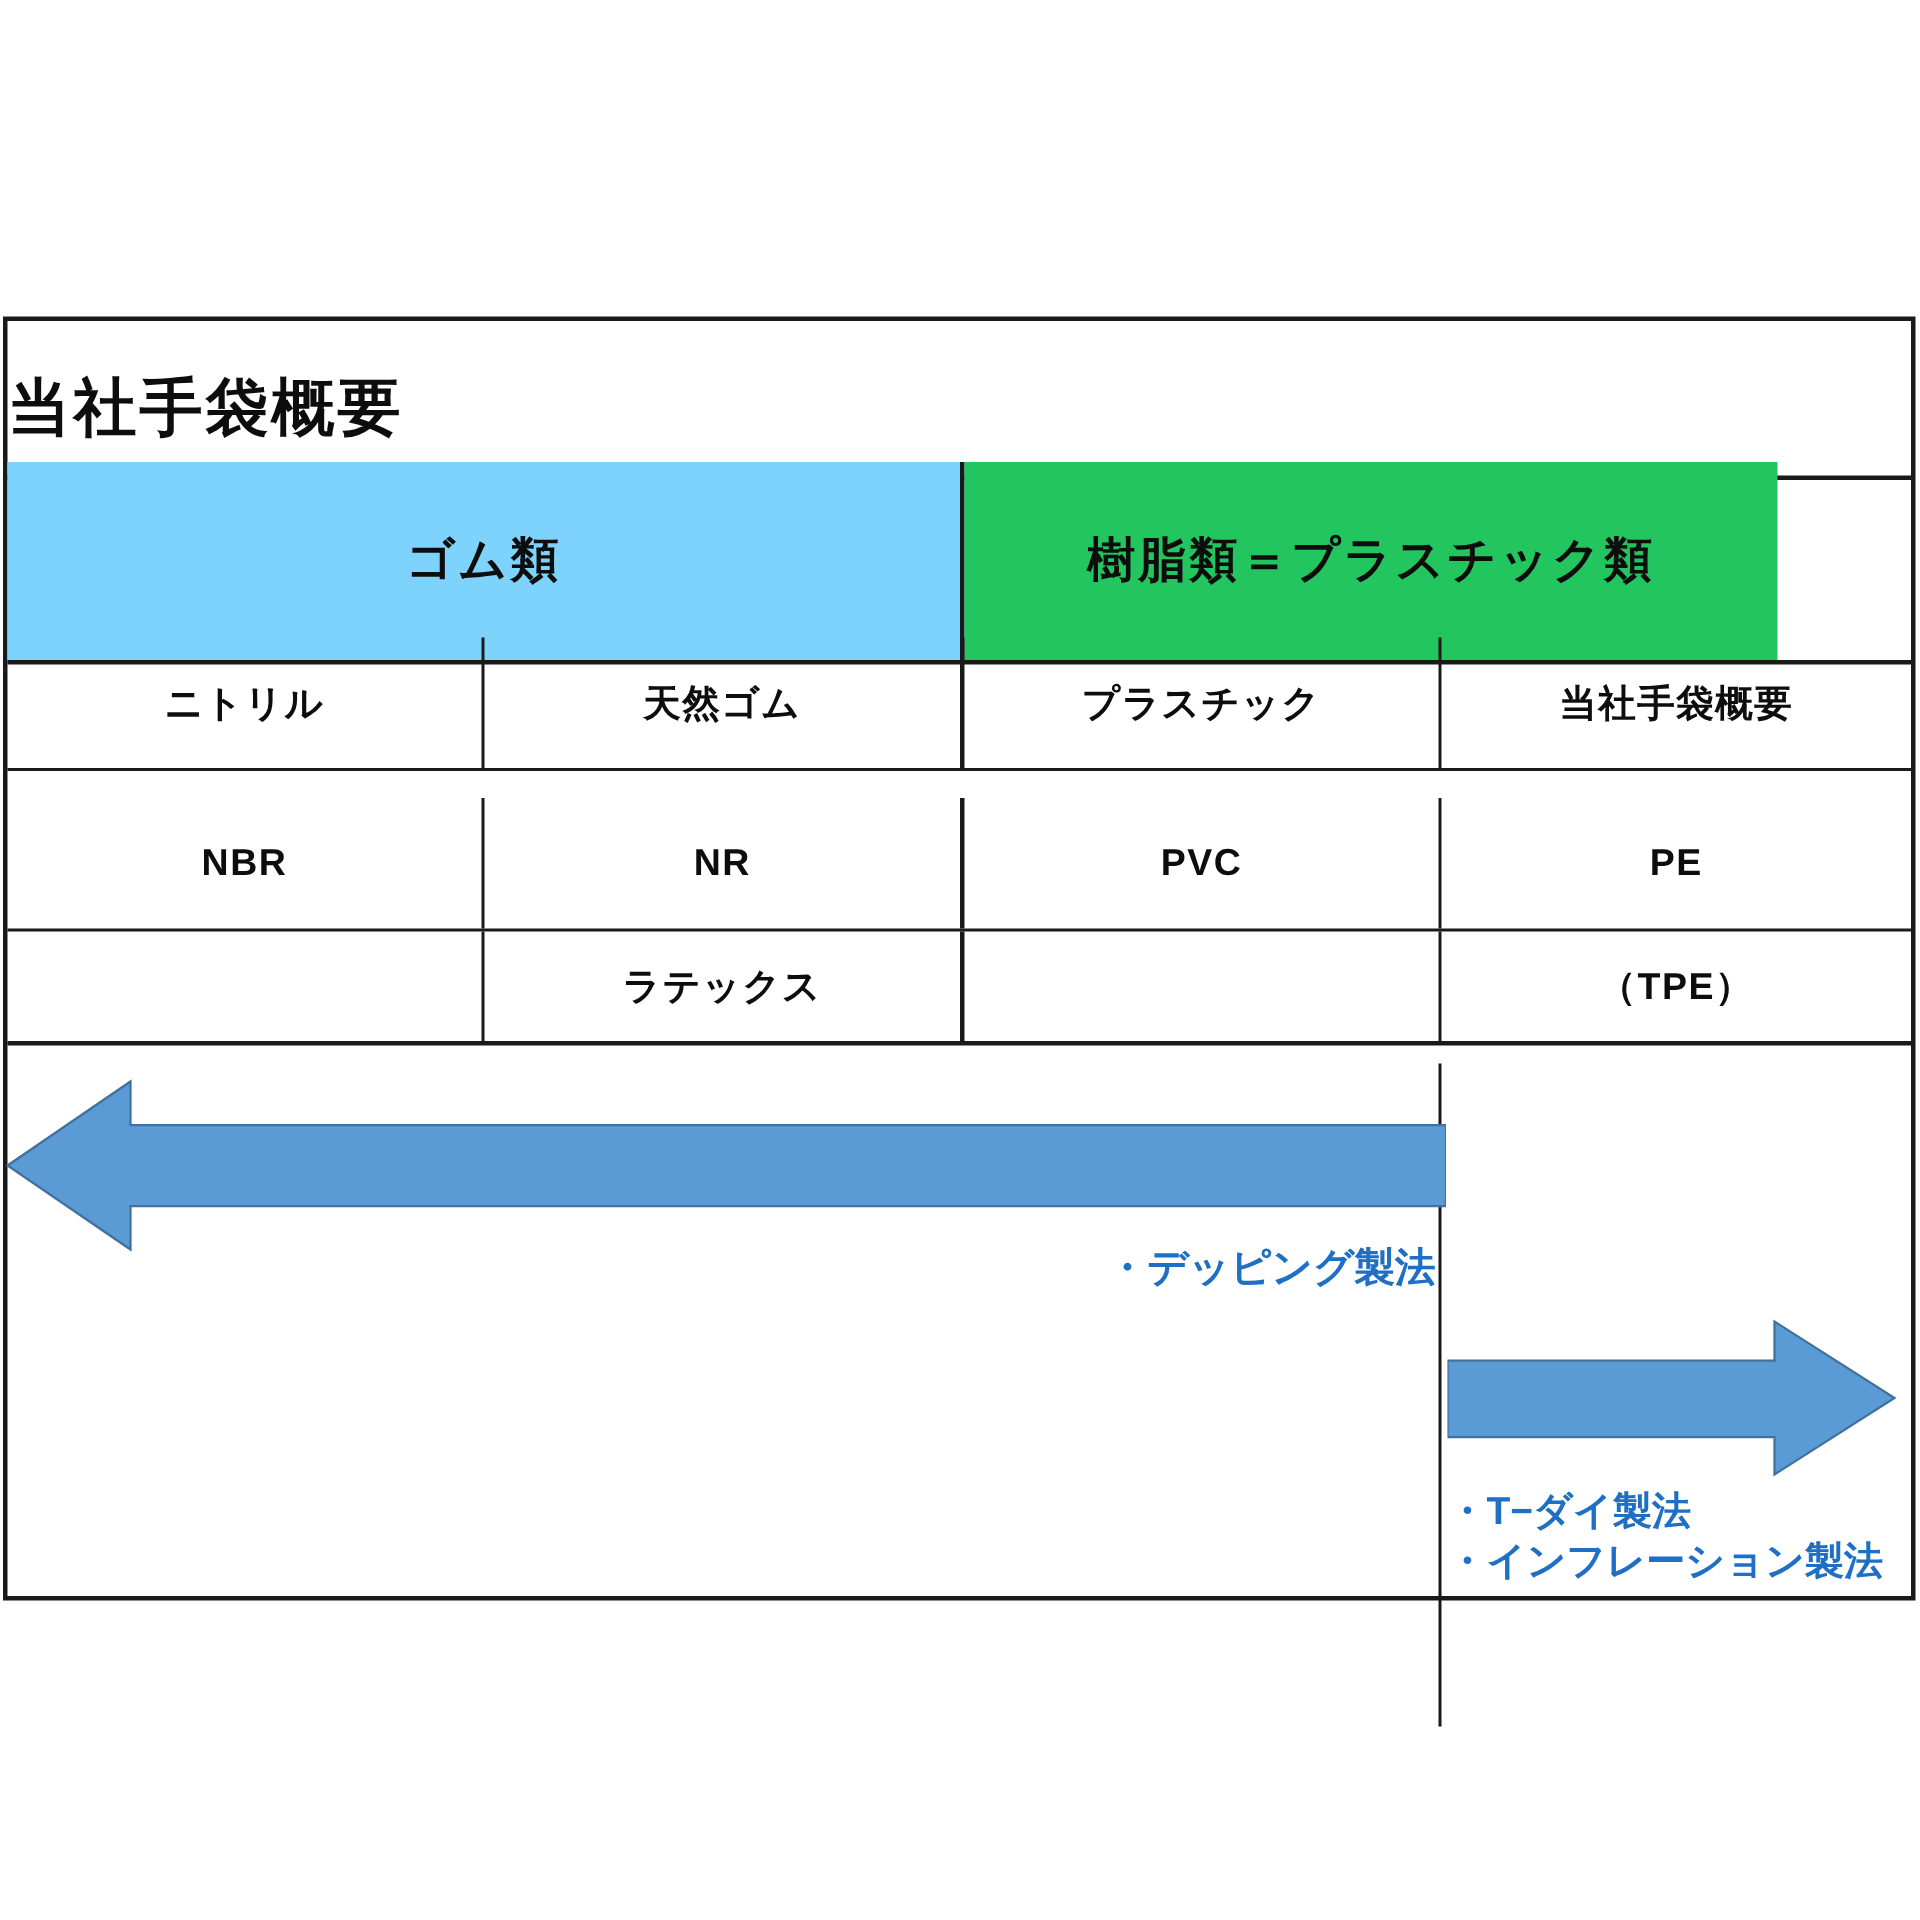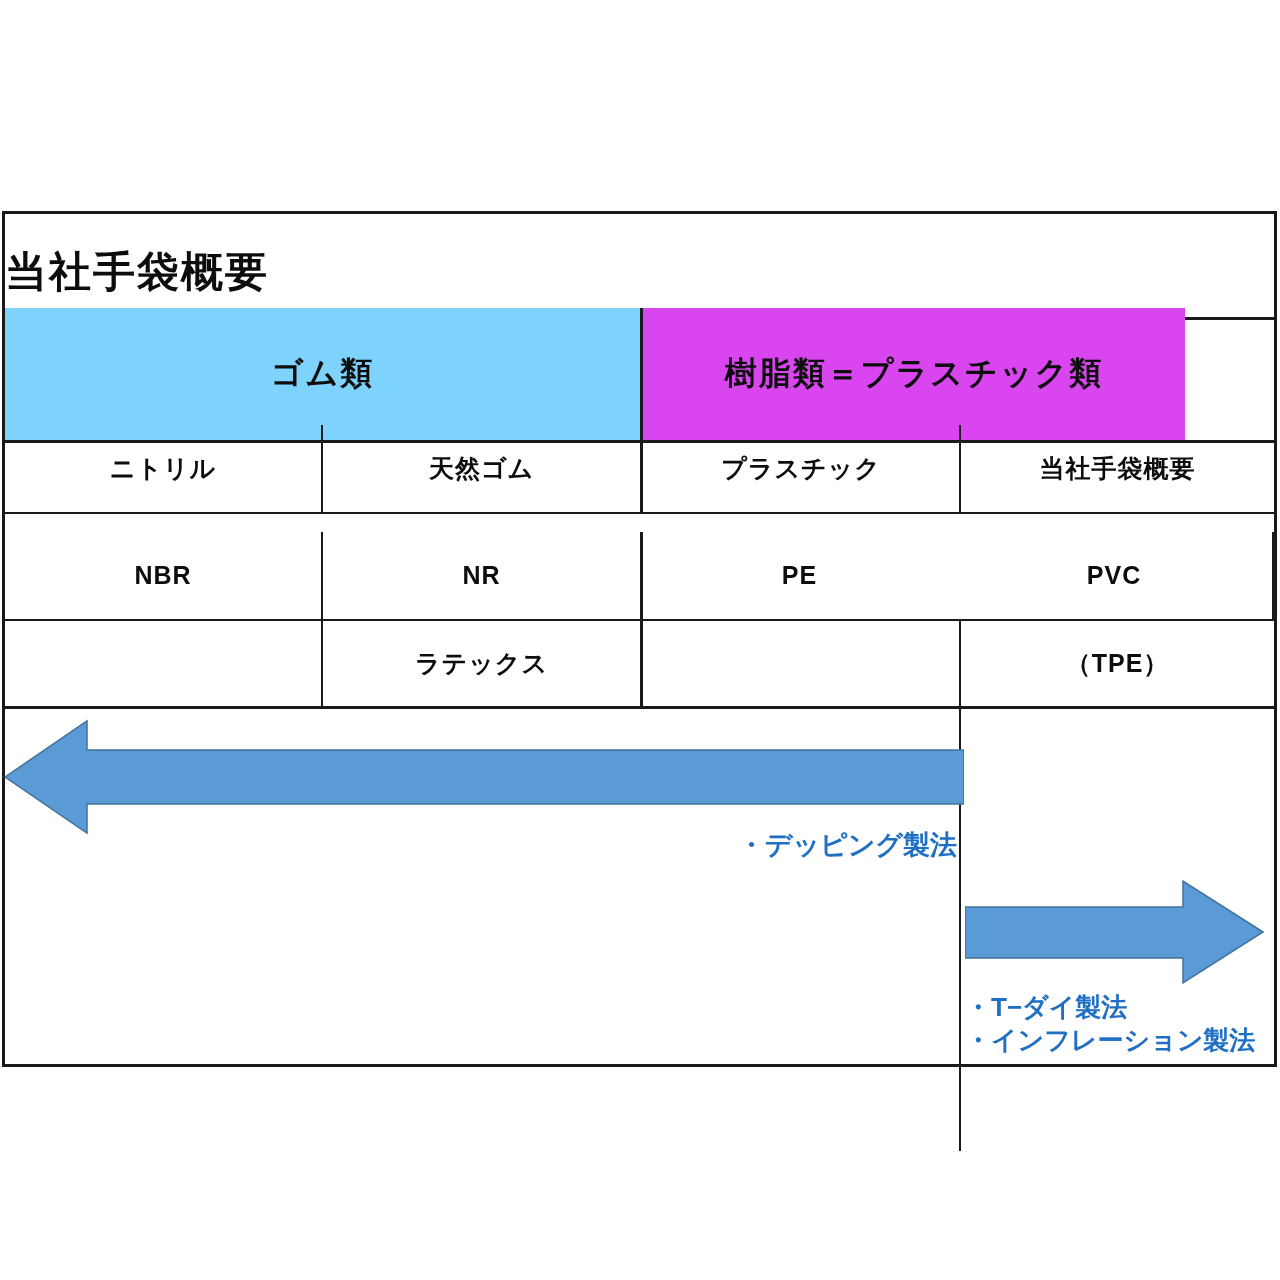--- a/index.html
+++ b/index.html
@@ -71,37 +71,37 @@
     box-sizing: border-box;
     height: 100%;
   }
   .group-rubber {
     width: 638px;
     background: #7dd3fc;
     border-right: 3px solid #1a1a1a;
   }
   .group-resin {
     width: 542px;
-    background: #d946ef;
+    background: #22c55e;
   }
   .group-text {
     font-size: 32px;
     font-weight: bold;
     color: #0d0d0d;
     letter-spacing: 2px;
   }
 
   
   .row-data {
     height: 89px;
     border-bottom: 2px solid #1a1a1a;
   }
   .row-data-1 { top: 211px; }
   .row-data-2 { top: 318px; }
-  .row-data-3 { top: 407px; height: 88px; border-bottom: 3px solid #1a1a1a; }
+  .row-data-3 { top: 407px; height: 76px; border-bottom: 3px solid #1a1a1a; }
 
   .cell {
     display: flex;
     align-items: center;
     justify-content: center;
     box-sizing: border-box;
     height: 100%;
     font-size: 25px;
     font-weight: bold;
     color: #0d0d0d;
@@ -191,22 +191,22 @@
     <div class="row row-data row-data-1">
       <div class="cell c1">ニトリル</div>
       <div class="cell c2">天然ゴム</div>
       <div class="cell c3">プラスチック</div>
       <div class="cell c4">当社手袋概要</div>
     </div>
 
     <div class="row row-data row-data-2">
       <div class="cell c1">NBR</div>
       <div class="cell c2">NR</div>
+      <div class="cell c3">PVC</div>
       <div class="cell c4">PE</div>
-      <div class="cell c3">PVC</div>
     </div>
 
     <div class="row row-data row-data-3">
       <div class="cell c1"></div>
       <div class="cell c2">ラテックス</div>
       <div class="cell c3"></div>
       <div class="cell c4">（TPE）</div>
     </div>
 
     <div class="row row-arrows">

